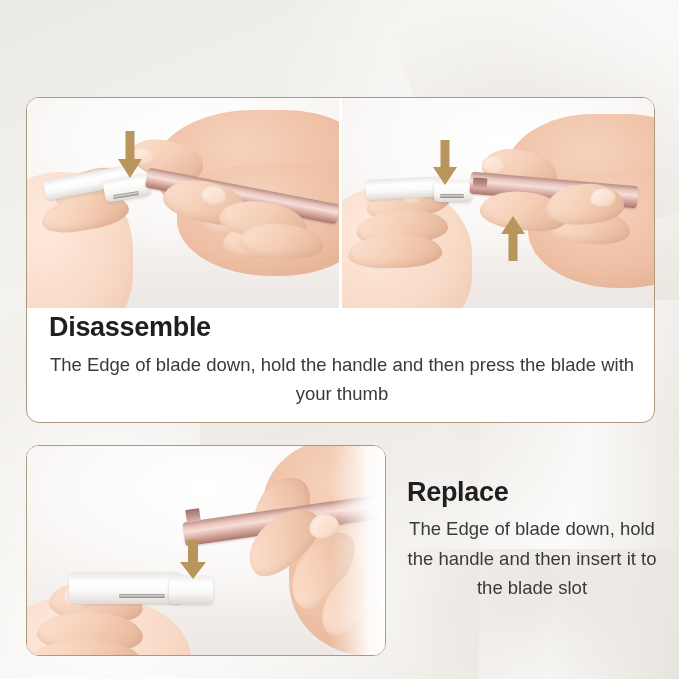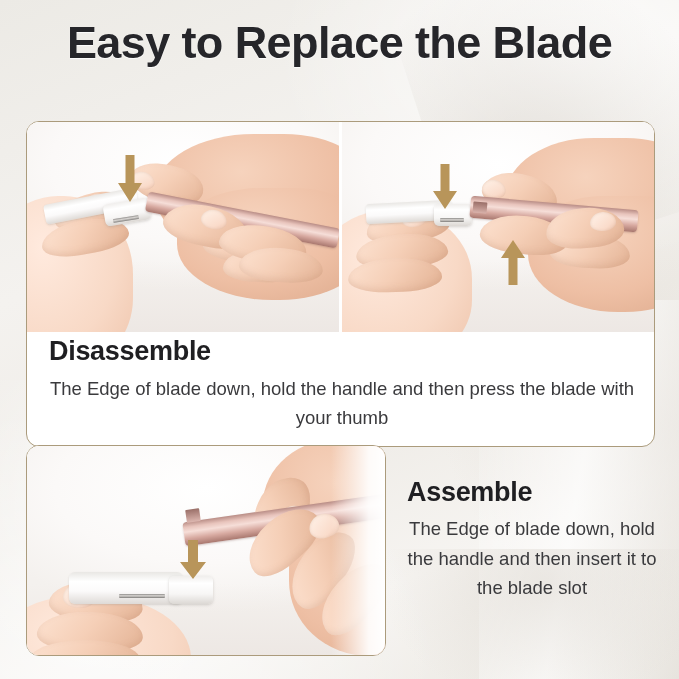--- a/index.html
+++ b/index.html
@@ -66,21 +66,21 @@
   .card {
     position: absolute;
     border: 1.4px solid #ab9b7c;
     border-radius: 13px;
     background: #ffffff;
     overflow: hidden;
     box-sizing: border-box;
   }
   #card-top {
     left: 26px; top: 97px;
-    width: 629px; height: 326px; margin-top: 24px;
+    width: 629px; height: 326px;
   }
   #card-bottom {
     left: 26px; top: 445px;
     width: 360px; height: 211px;
   }
 
   
   .photo-row {
     position: absolute;
     left: 0; top: 0;
@@ -195,21 +195,20 @@
 </head>
 <body>
 
 <div id="page">
 
   <div class="fold fold-a"></div>
   <div class="fold fold-b"></div>
   <div class="fold fold-c"></div>
   <div class="fold fold-d"></div>
 
-  <div id="title">Easy to Replace the Blade</div>
 
   <div class="card" id="card-top">
 
     <div class="photo-row">
 
       <div class="photo">
         <div class="pbg"></div>
 
         <div class="skin d" style="left:128px; top:12px; width:215px; height:126px; border-radius:46% 40% 40% 52%;"></div>
         <div class="skin d" style="left:150px; top:66px; width:190px; height:112px; border-radius:44% 38% 46% 50%;"></div>
@@ -319,17 +318,17 @@
           <path d="M11 0 h10 v22 h8 L16 39 L3 22 h8 Z" fill="#b8955a"></path>
         </svg>
       </div>
 
       <div style="position:absolute; right:0; top:0; width:54px; height:100%;
                   background:linear-gradient(to right, rgba(255,255,255,0) 0%, rgba(255,255,255,0.92) 70%, #ffffff 100%);"></div>
     </div>
   </div>
 
   <div id="assemble-block">
-    <div class="step-title">Assemble</div>
+    <div class="step-title">Replace</div>
     <div class="step-body">The Edge of blade down, hold the handle and then insert it to the blade slot</div>
   </div>
 
 </div>
 
 </body></html>

